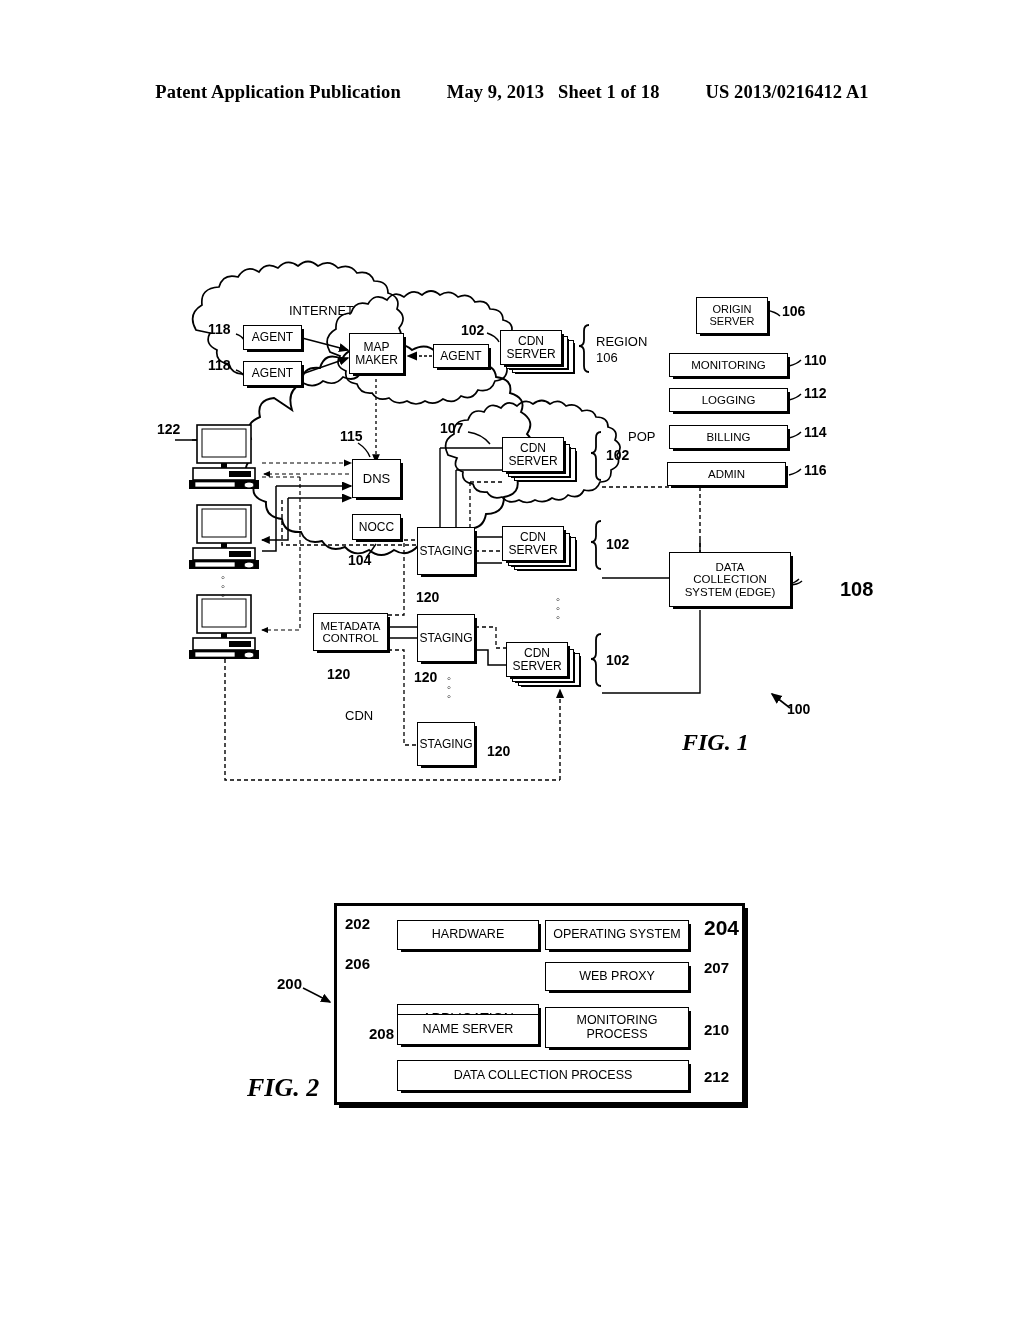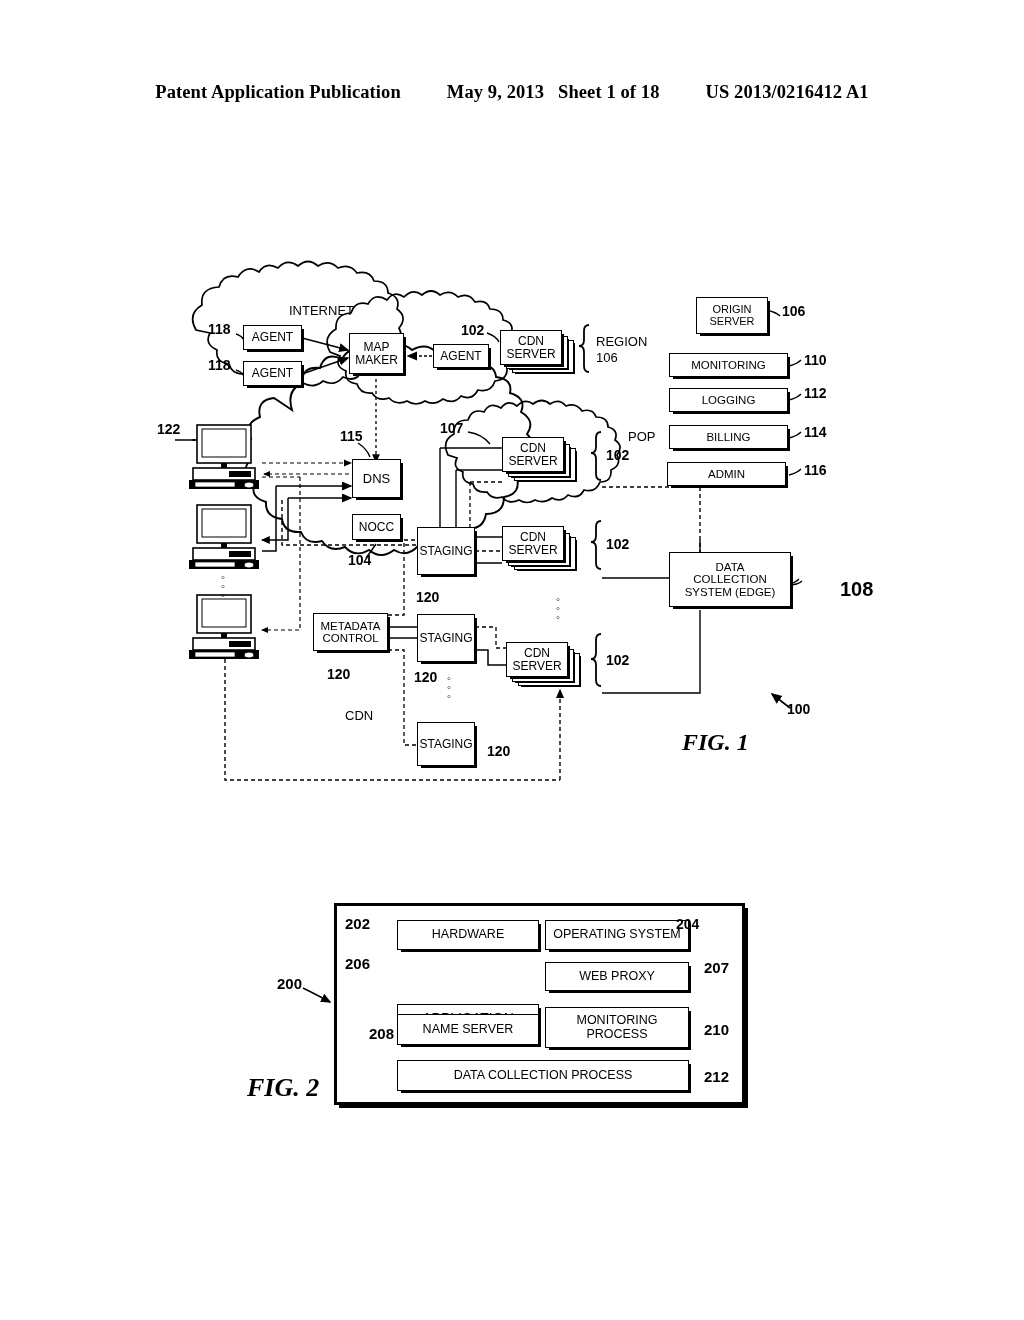--- a/index.html
+++ b/index.html
@@ -433,21 +433,21 @@
 
   <div class="refnum" style="left:277px;top:975px;font-size:15px;">200</div>
 
   <div class="refnum" style="left:345px;top:915px;font-size:15px;">202</div>
   <div class="f2item" style="left:397px;top:920px;width:142px;height:30px;font-size:12.5px;">
     <span>HARDWARE</span>
   </div>
   <div class="f2item" style="left:545px;top:920px;width:144px;height:30px;font-size:12.5px;">
     <span>OPERATING SYSTEM</span>
   </div>
-  <div class="refnum" style="left:676px;top:916px;font-size:14px;">204</div>
+  <div class="refnum" style="left:704px;top:916px;font-size:21px;">204</div>
 
   <div class="refnum" style="left:345px;top:955px;font-size:15px;">206</div>
   <div class="f2item" style="left:397px;top:1004px;width:142px;height:29px;font-size:14px;text-align:right;">
     <span>APPLICATION</span>
   </div>
   <div class="f2item" style="left:545px;top:962px;width:144px;height:29px;font-size:12.5px;">
     <span>WEB PROXY</span>
   </div>
   <div class="refnum" style="left:704px;top:959px;font-size:15px;">207</div>
 

